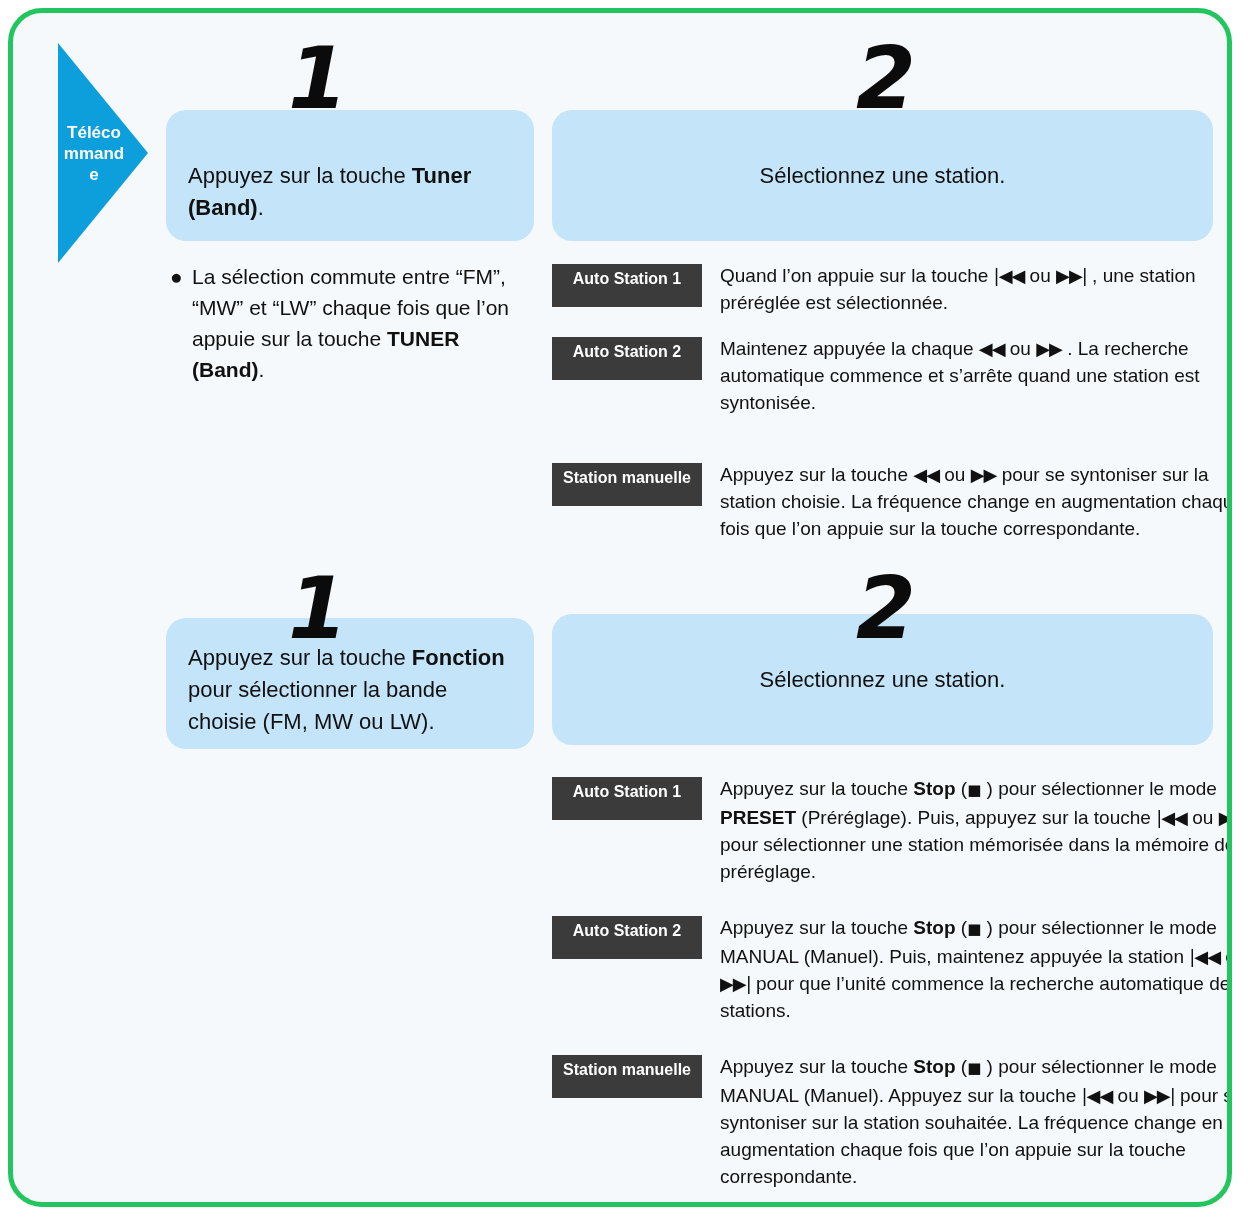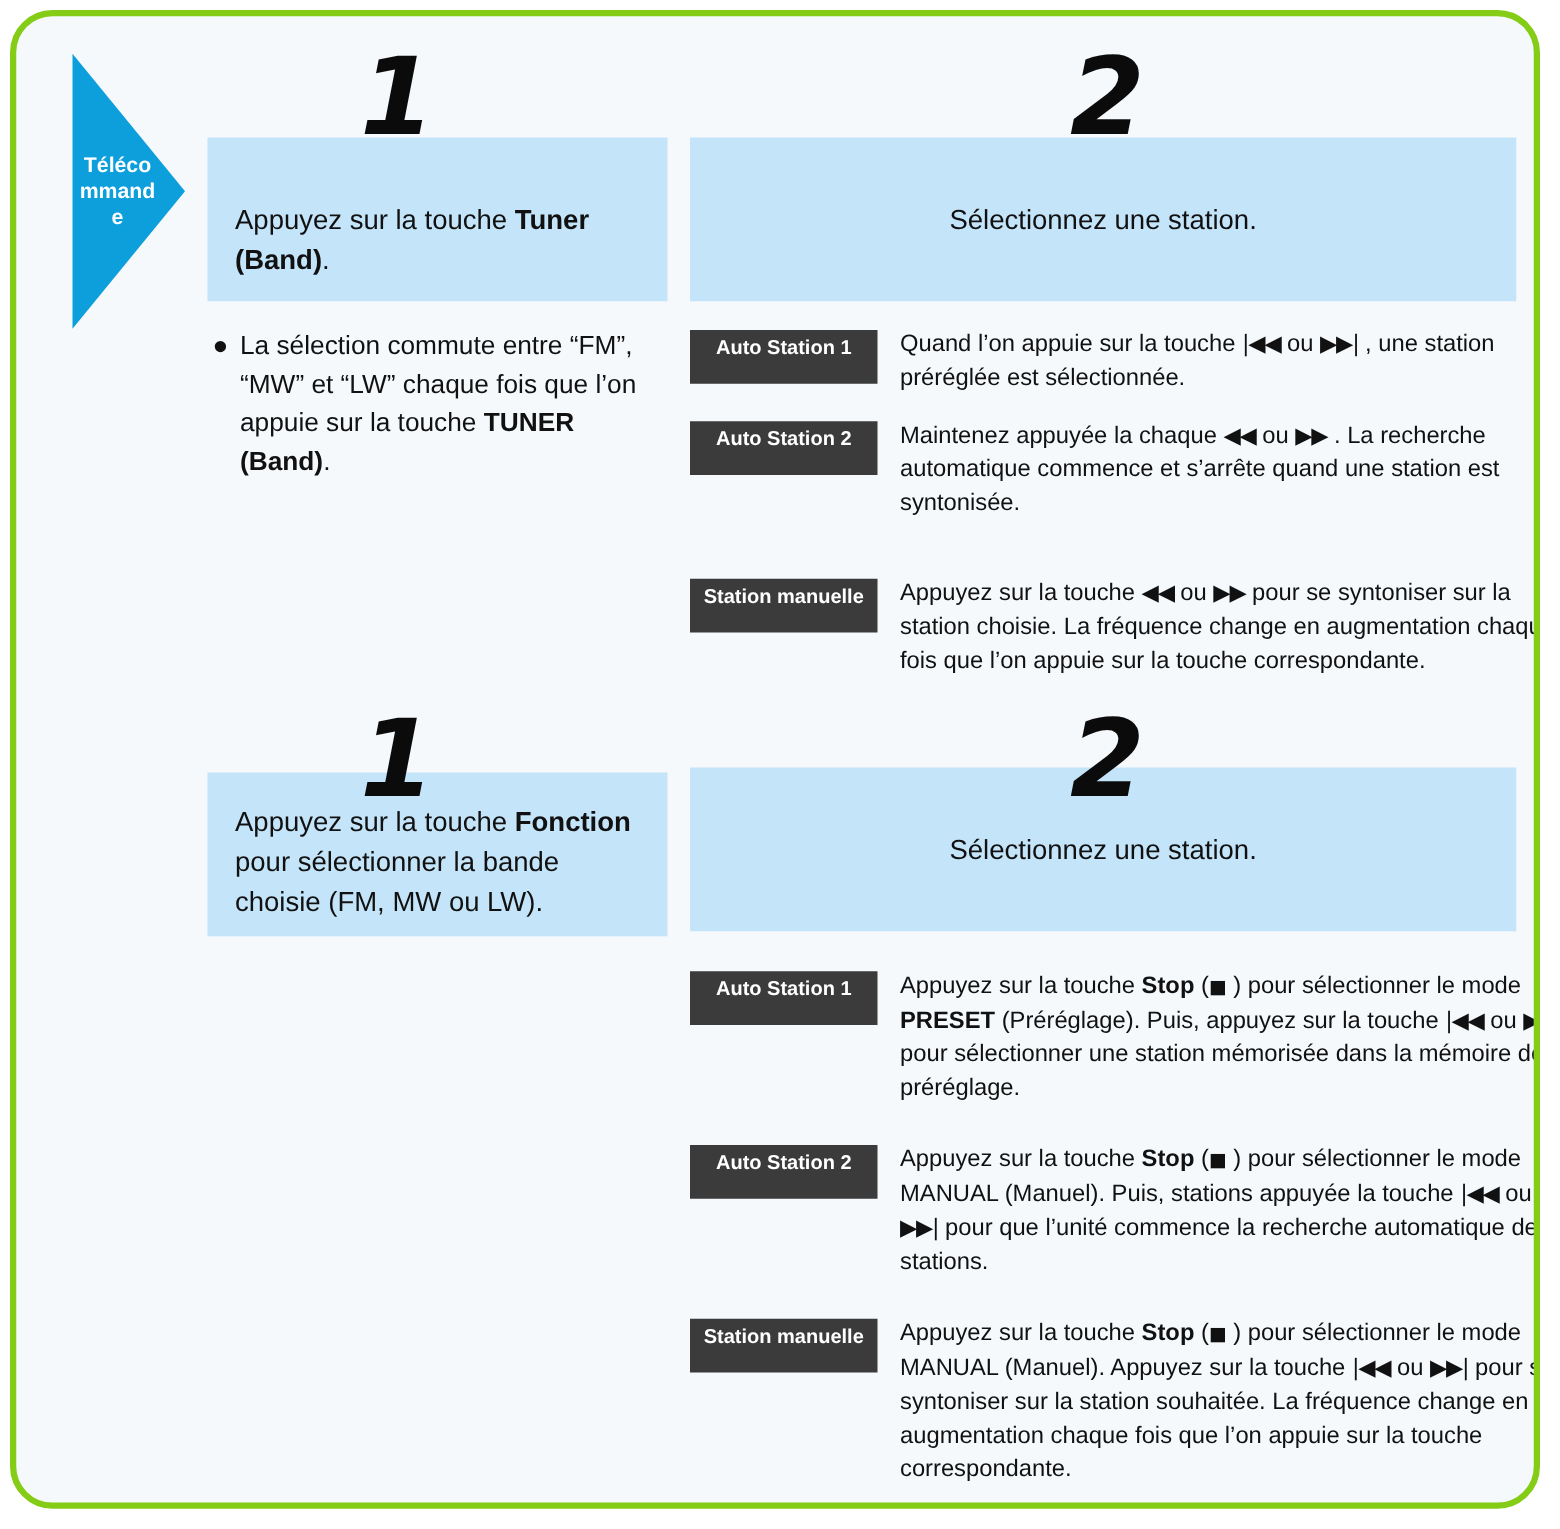--- a/index.html
+++ b/index.html
@@ -15,21 +15,21 @@
   }
 
   
   #page-frame {
     position: absolute;
     left: 8px;
     top: 8px;
     width: 1224px;
     height: 1199px;
     box-sizing: border-box;
-    border: 5px solid #84cc16;
+    border: 5px solid #22c55e;
     border-radius: 34px;
     background: #f5f9fc;
     overflow: hidden;
   }
 
   
   .arrow-tab {
     position: absolute;
     width: 108px;
     height: 220px;
@@ -70,20 +70,21 @@
     color: #0b0b0b;
     letter-spacing: -2px;
     z-index: 3;
   }
 
   
   .blue-box {
     position: absolute;
     background: #c4e4f9;
     box-sizing: border-box;
+    border-radius: 20px;
   }
   .blue-box .bb-text {
     position: absolute;
     font-size: 22px;
     line-height: 32px;
     color: #111111;
   }
   .bb-left .bb-text {
     left: 22px;
     top: 50px;
@@ -226,21 +227,21 @@
     <div class="bb-text">Sélectionnez une station.</div>
   </div>
 
   <div class="badge-row" style="left:539px; top:762px; width:700px;">
     <div class="badge badge-w">Auto Station 1</div>
     <div class="row-text"><span>Appuyez sur la touche </span><b class="k">Stop</b><span> (</span><span class="glyph-sq">■</span><span> ) pour sélectionner le mode </span><b class="k">PRESET</b><span> (Préréglage). Puis, appuyez sur la touche </span><span class="glyph">|◀◀</span><span> ou </span><span class="glyph">▶▶|</span><span> pour sélectionner une station mémorisée dans la mémoire de préréglage.</span></div>
   </div>
 
   <div class="badge-row" style="left:539px; top:901px; width:700px;">
     <div class="badge badge-w">Auto Station 2</div>
-    <div class="row-text"><span>Appuyez sur la touche </span><b class="k">Stop</b><span> (</span><span class="glyph-sq">■</span><span> ) pour sélectionner le mode MANUAL (Manuel). Puis, stations appuyée la touche </span><span class="glyph">|◀◀</span><span> ou </span><span class="glyph">▶▶|</span><span> pour que l’unité commence la recherche automatique des stations.</span></div>
+    <div class="row-text"><span>Appuyez sur la touche </span><b class="k">Stop</b><span> (</span><span class="glyph-sq">■</span><span> ) pour sélectionner le mode MANUAL (Manuel). Puis, maintenez appuyée la station </span><span class="glyph">|◀◀</span><span> ou </span><span class="glyph">▶▶|</span><span> pour que l’unité commence la recherche automatique des stations.</span></div>
   </div>
 
   <div class="badge-row" style="left:539px; top:1040px; width:700px;">
     <div class="badge badge-w">Station manuelle</div>
     <div class="row-text"><span>Appuyez sur la touche </span><b class="k">Stop</b><span> (</span><span class="glyph-sq">■</span><span> ) pour sélectionner le mode MANUAL (Manuel). Appuyez sur la touche </span><span class="glyph">|◀◀</span><span> ou </span><span class="glyph">▶▶|</span><span> pour se syntoniser sur la station souhaitée. La fréquence change en augmentation chaque fois que l’on appuie sur la touche correspondante.</span></div>
   </div>
 
 </div>
 
 </body></html>

